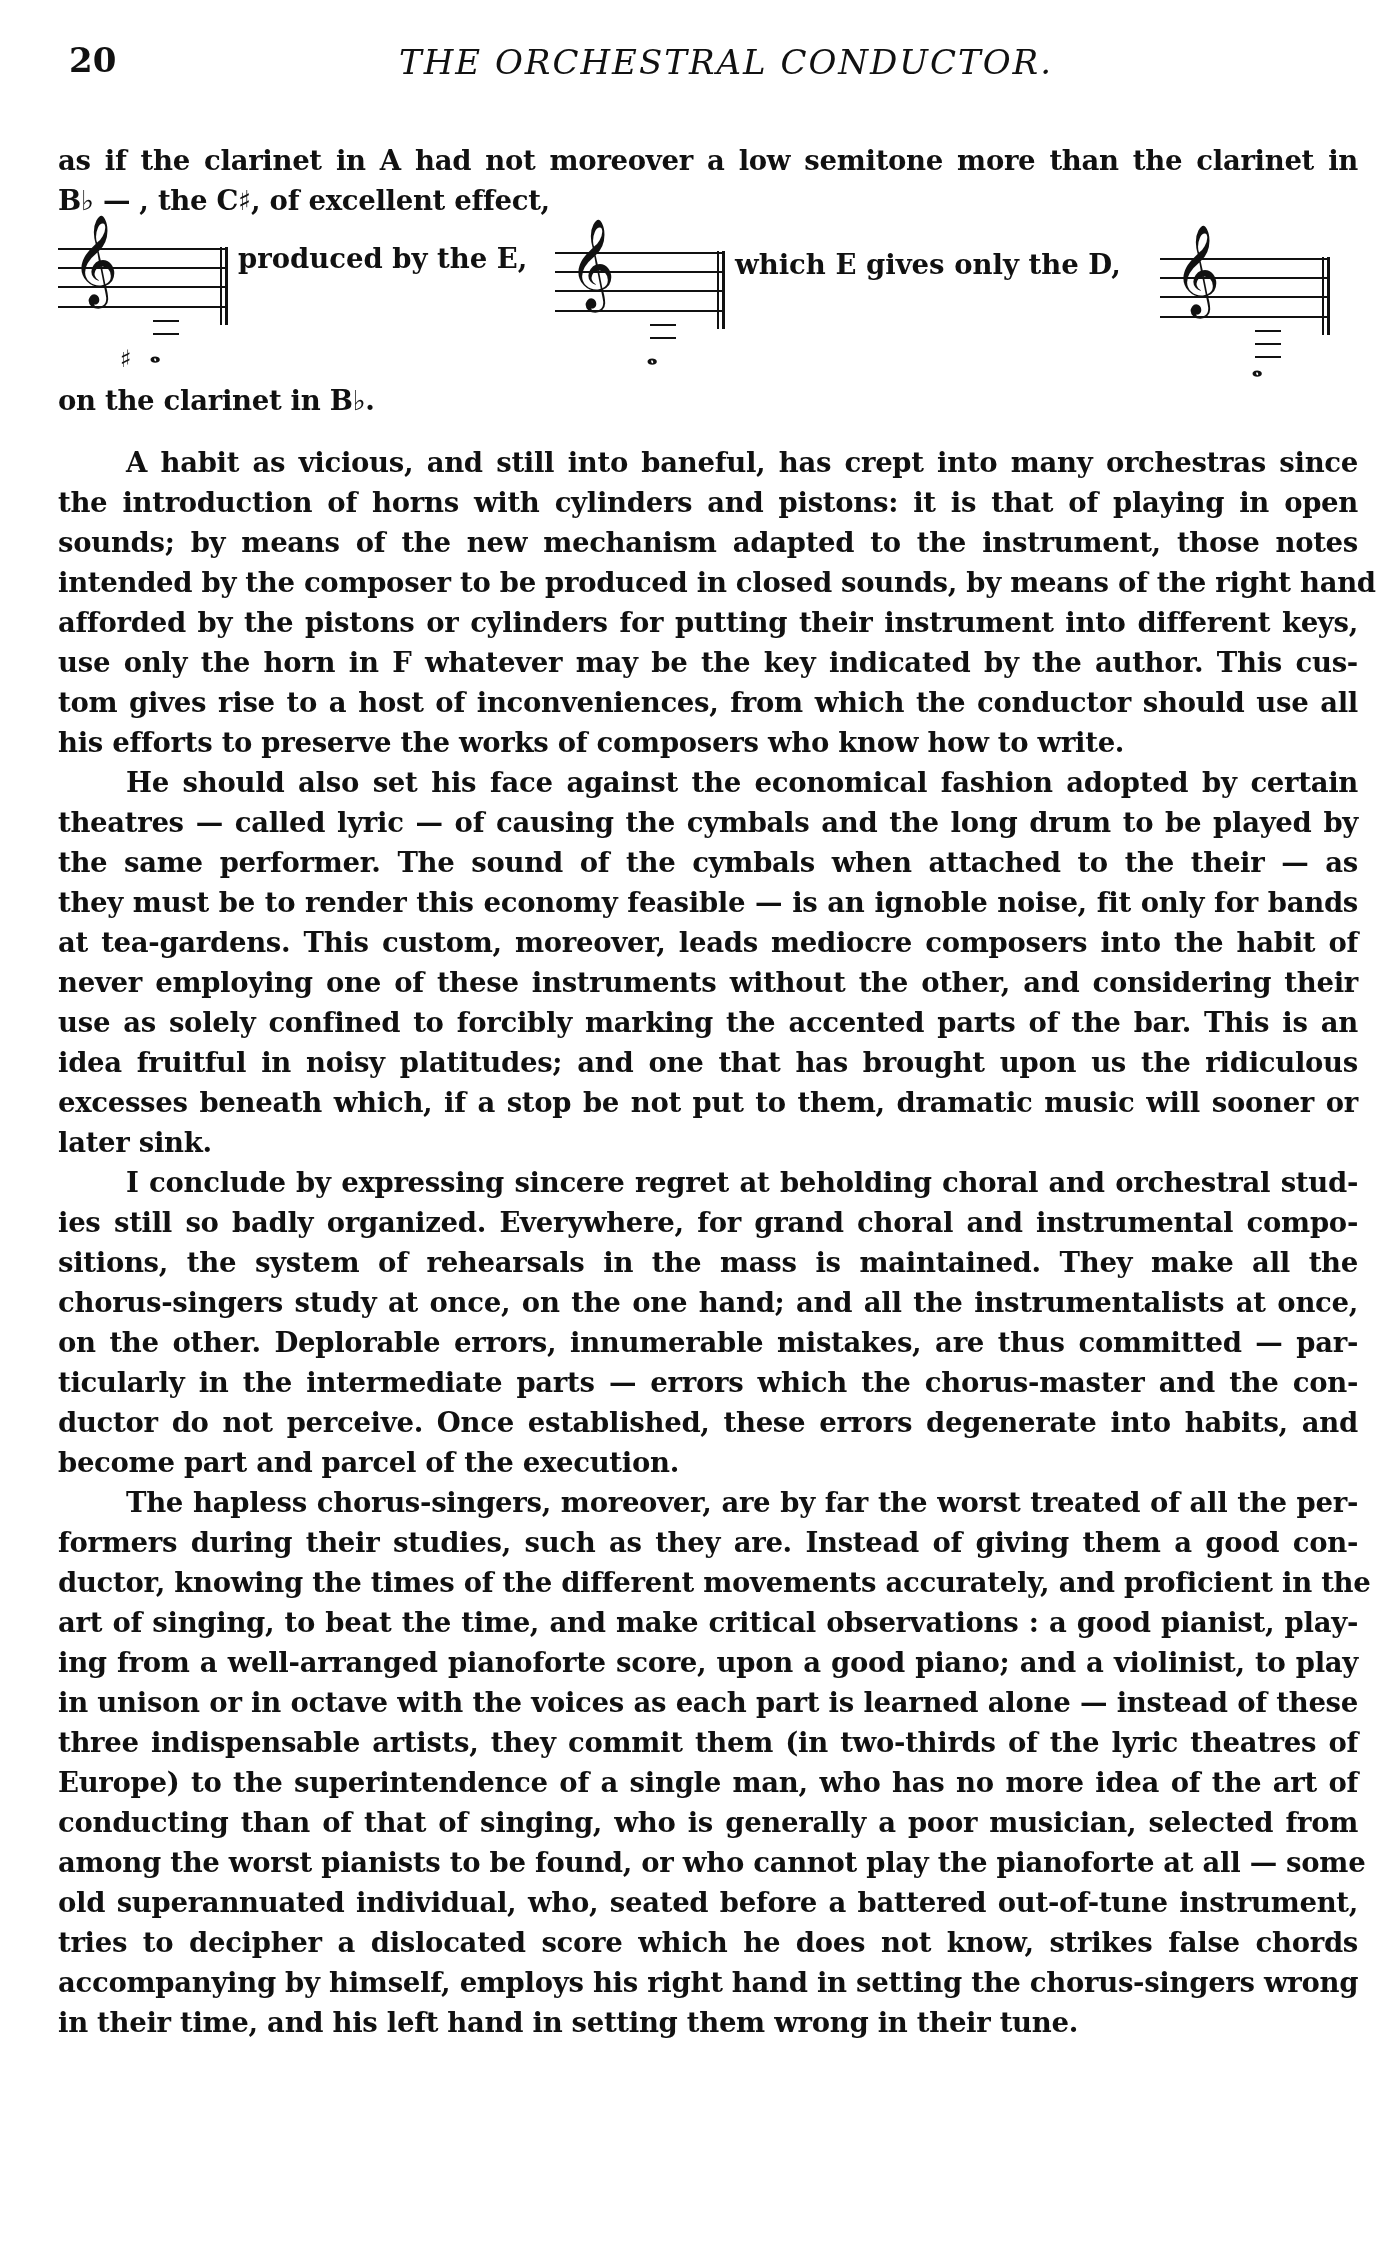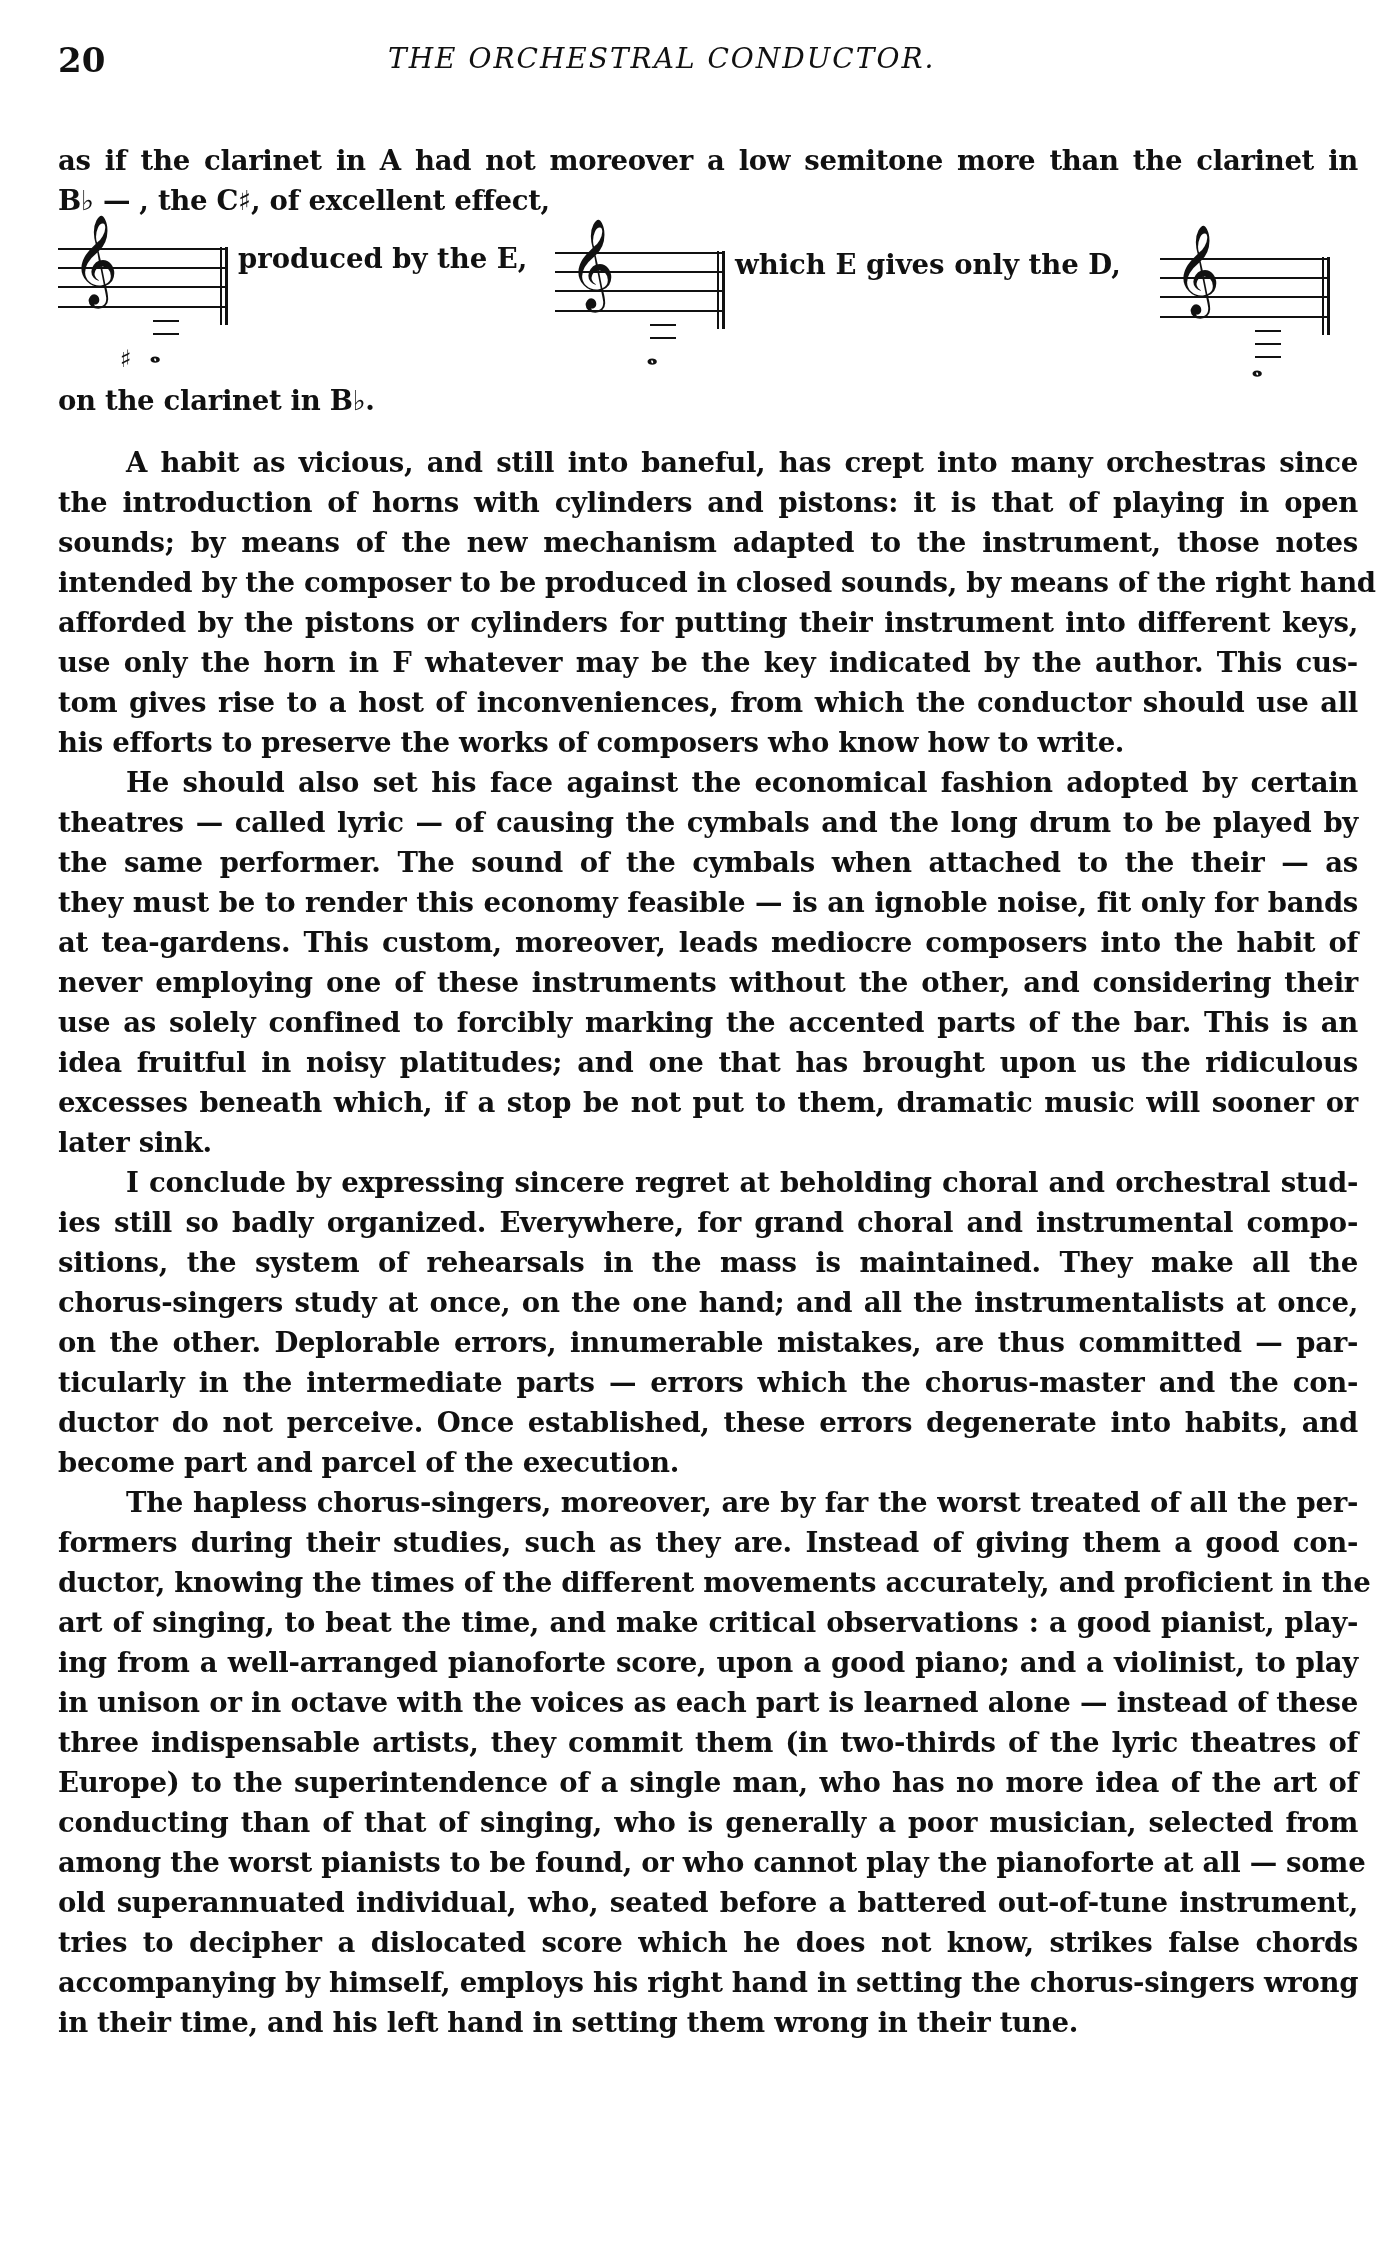--- a/index.html
+++ b/index.html
@@ -1,20 +1,20 @@
 <!DOCTYPE html>
 <html><head>
 <meta charset="utf-8">
 <style>
   html, body { margin:0; padding:0; background:#ffffff; }
   body { width:1376px; height:2261px; position:relative; overflow:hidden;
          font-family:"DejaVu Serif", "Liberation Serif", serif; color:#111; }
-  .header { position:absolute; top:40px; left:58px; right:20px; height:50px; }
+  .header { position:absolute; top:40px; left:69px; right:20px; height:50px; }
   .page-num { position:absolute; left:0; top:0; font-size:34px; font-weight:bold; }
-  .running-title { position:absolute; left:330px; top:2px; font-size:28px; font-style:italic; letter-spacing:2px; }
+  .running-title { position:absolute; left:330px; top:2px; font-size:34px; font-style:italic; letter-spacing:2px; }
   .body { position:absolute; top:140px; left:58px; width:1300px; }
   .line { font-size:27.5px; line-height:40px; height:40px; white-space:nowrap; text-align:justify; text-align-last:justify; font-weight:bold; letter-spacing:-0.3px; }
   .line.last { text-align-last:left; }
   .line.indent { padding-left:68px; }
   .staff-row { position:relative; height:160px; font-size:27.5px; font-weight:bold; }
   .staff { position:absolute; width:170px; height:160px; }
   .staff .lines { position:absolute; left:0; top:20px; width:168px; height:56px;
      border-top:2px solid #111; border-bottom:2px solid #111; }
   .staff .lines::before, .staff .lines::after { content:""; position:absolute; left:0; right:0; border-top:2px solid #111; }
   .staff .lines::before { top:17px; }

